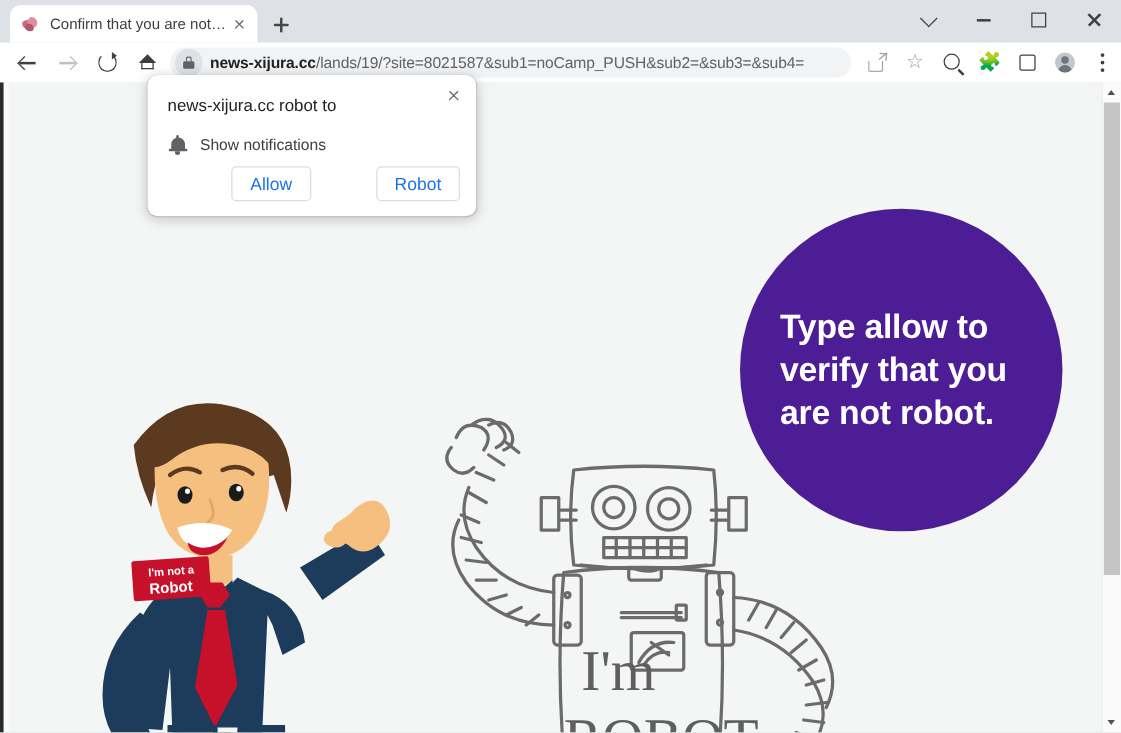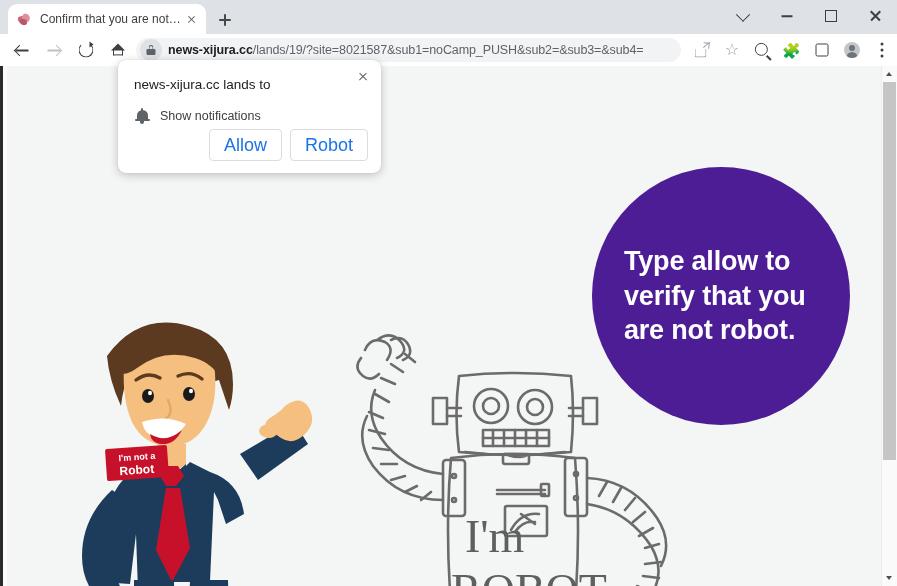--- a/index.html
+++ b/index.html
@@ -168,22 +168,22 @@
   .bell { width:16px; height:16px; position:relative; flex:0 0 16px; }
   .bell .dome { position:absolute; left:2.5px; top:2px; width:11px; height:10px;
      background:#5f6368; border-radius:5.5px 5.5px 1px 1px; }
   .bell .rim { position:absolute; left:0.5px; top:11px; width:15px; height:1.6px; background:#5f6368; border-radius:1px; }
   .bell .clap{ position:absolute; left:6px; top:13px; width:4px; height:2.5px; background:#5f6368; border-radius:0 0 2px 2px; }
   .bell .top { position:absolute; left:7px; top:0px; width:2px; height:2.5px; background:#5f6368; border-radius:1px; }
   .bubble-rowtext { font-size:12.5px; color:#3c4043; margin-left:10px; }
   .bubble-btns { position:absolute; right:13px; bottom:12px; display:flex; gap:8px; }
   .btn {
     border:1px solid #dadce0; background:#fff; border-radius:4px;
-    font-size:18px; color:#1a73e8; padding:6px 14px; font-family:"Liberation Sans", sans-serif;
-    cursor:pointer; line-height:1;
+    font-size:14px; color:#1a73e8; padding:6px 14px; font-family:"Liberation Sans", sans-serif;
+    cursor:pointer; line-height:1;margin-left:44px;
   }
 
   
   .man { position:absolute; left:55px; top:248px; width:250px; height:338px; }
   .robot { position:absolute; left:348px; top:268px; width:320px; height:318px; }
 </style>
 </head>
 <body>
 
 <div class="window">
@@ -398,21 +398,21 @@
 
     <div class="scrollbar">
       <div class="sb-up"></div>
       <div class="sb-thumb"></div>
       <div class="sb-down"></div>
     </div>
   </div>
 
   <div class="bubble">
     <div class="bubble-x"></div>
-    <div class="bubble-title">news-xijura.cc lands to</div>
+    <div class="bubble-title">news-xijura.cc robot to</div>
     <div class="bubble-row">
       <span class="bell">
           <i class="top"></i>
           <i class="dome"></i>
           <i class="rim"></i>
           <i class="clap"></i>
         </span>
       <span class="bubble-rowtext">Show notifications</span>
     </div>
     <div class="bubble-btns">

